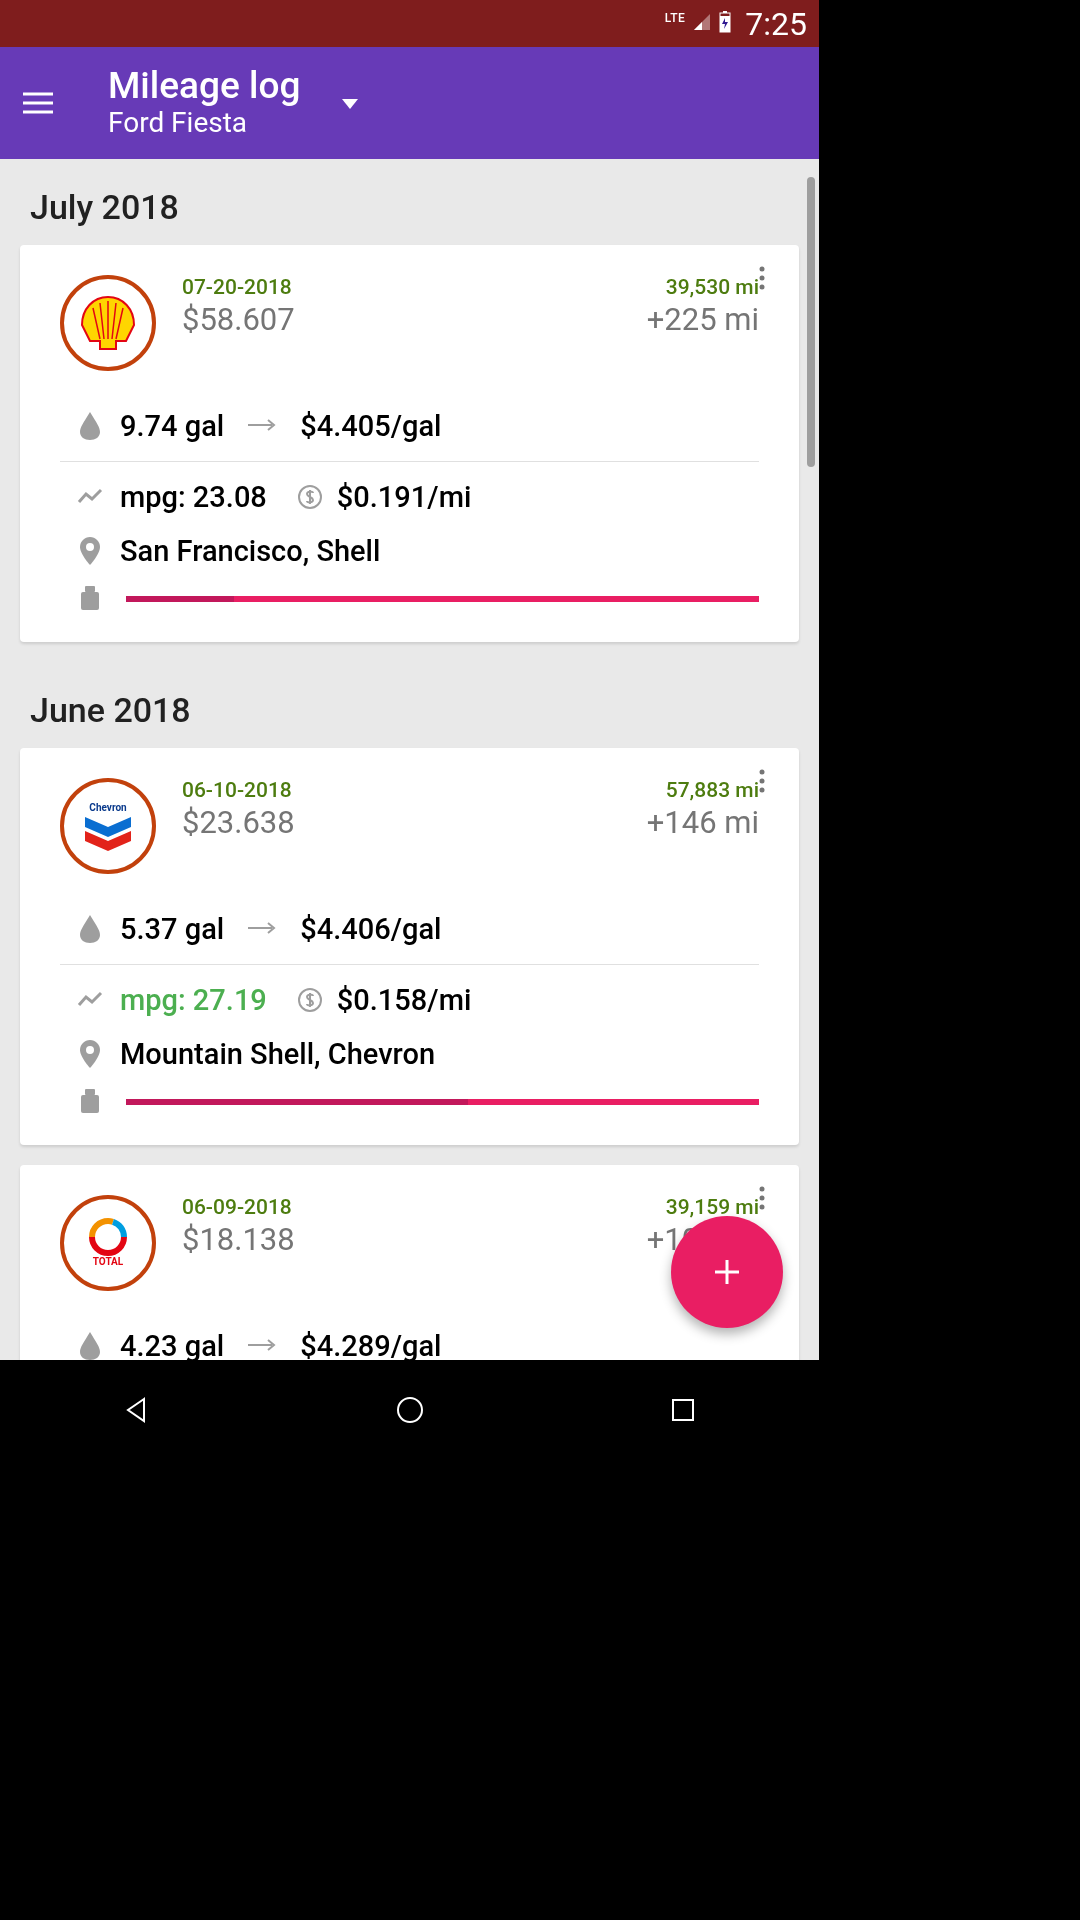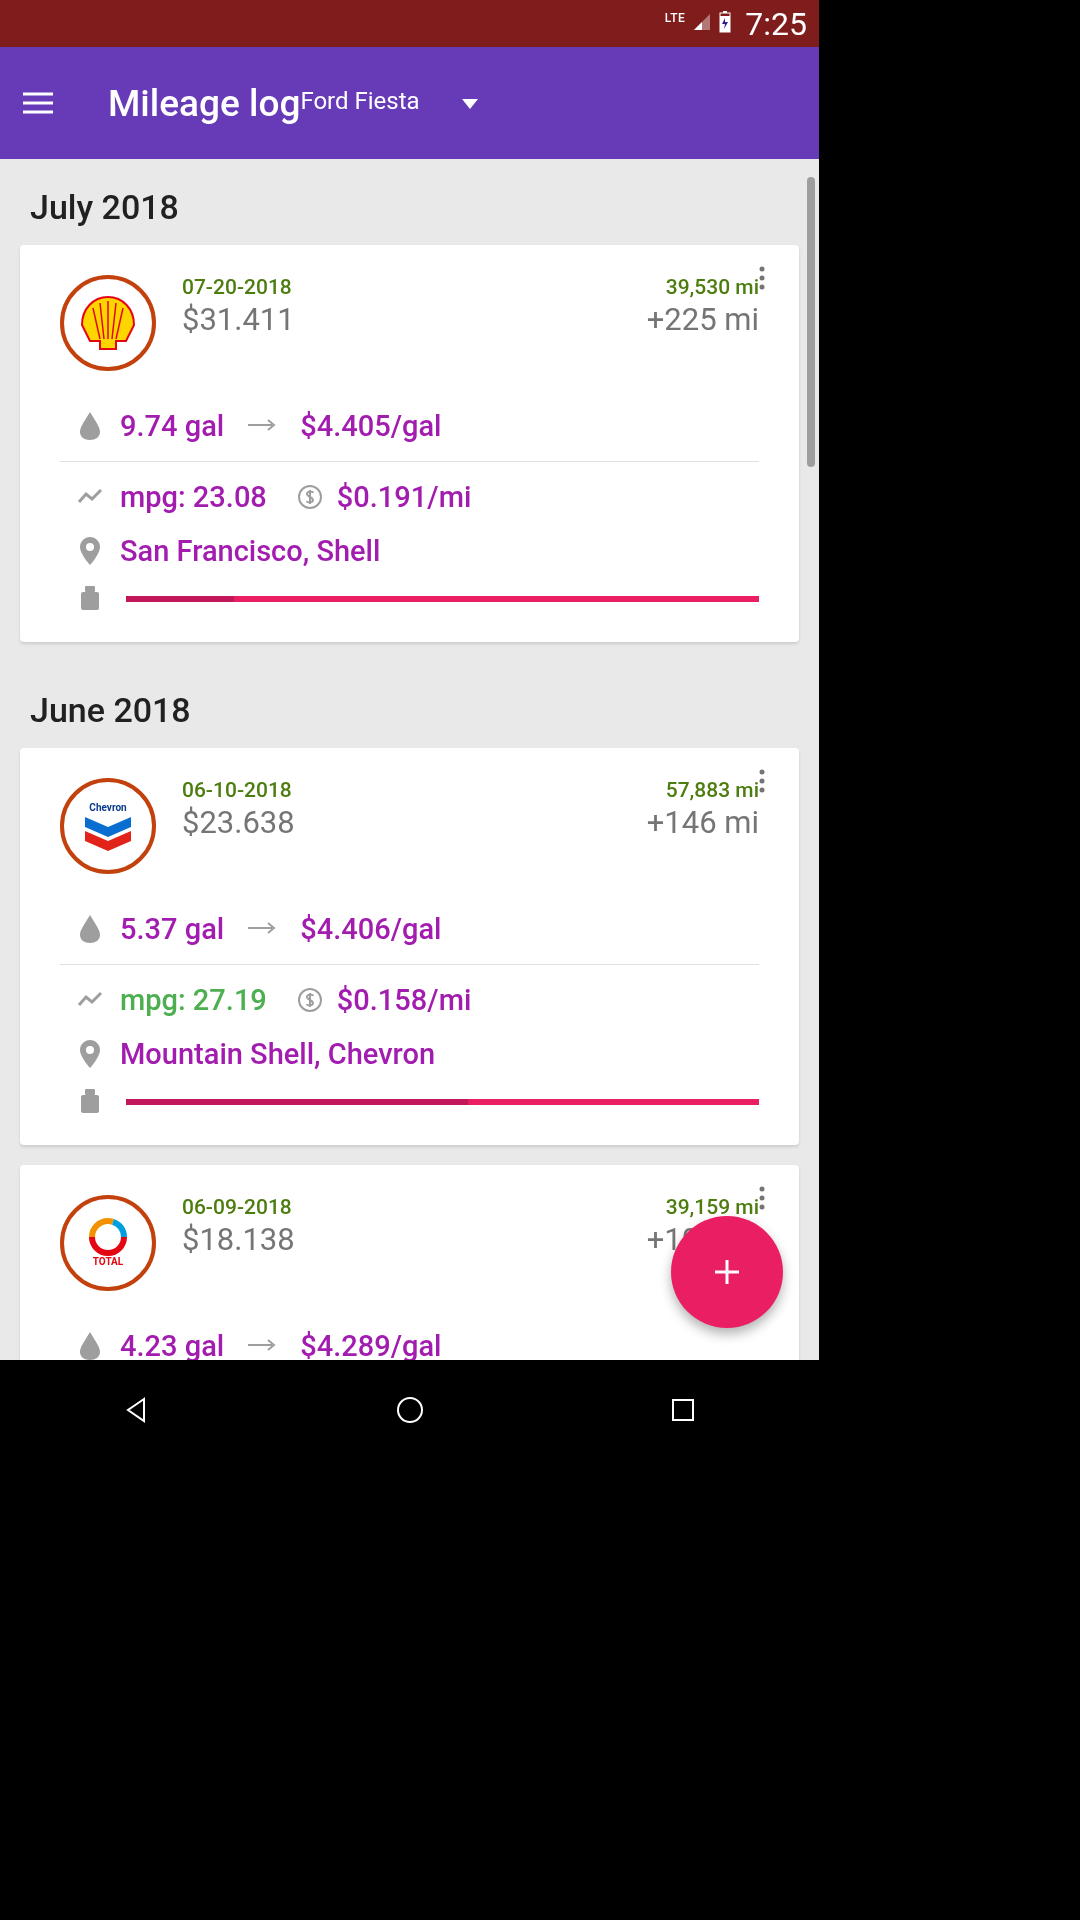--- a/index.html
+++ b/index.html
@@ -45,30 +45,30 @@
     }
     .menu-btn {
       width: 40px;
       display: flex;
       align-items: center;
       justify-content: center;
       cursor: pointer;
       margin-right: 50px;
     }
     .menu-btn svg { width: 30px; height: 22px; }
-    .title-block { display: flex; flex-direction: row; }
+    .title-block { display: flex; flex-direction: column; }
     .title {
       color: #fff;
       font-size: 37px;
       font-weight: 500;
       line-height: 1;
     }
     .subtitle {
       color: #fff;
-      font-size: 24px;
+      font-size: 28px;
       font-weight: 400;
       margin-top: 2px;
     }
     .dropdown-arrow {
       margin-left: 42px;
       color: #fff;
     }
     .dropdown-arrow svg { width: 16px; height: 10px; }
     .content {
       height: 1201px;
@@ -153,21 +153,21 @@
     .row-icon {
       width: 60px;
       display: flex;
       justify-content: center;
       color: #9e9e9e;
       flex-shrink: 0;
     }
     .row-icon svg { fill: #9e9e9e; }
     .row-text {
       font-size: 29px;
-      color: #a21caf;
+      color: #000000;
       font-weight: 500;
     }
     .row-text.green { color: #4caf50; }
     .mid-arrow {
       margin: 0 24px;
       color: #9e9e9e;
     }
     .mid-arrow svg { width: 28px; height: 14px; }
     .cost-icon {
       margin: 0 14px 0 30px;
@@ -278,21 +278,21 @@
     </div>
     <div class="card-head">
       <div class="brand-icon">
         <svg class="shell-logo" viewBox="0 0 60 56">
             <path d="M30 2 C45 2 56 14 56 30 L48 46 L38 46 L38 54 L22 54 L22 46 L12 46 L4 30 C4 14 15 2 30 2 Z" fill="#ffd500" stroke="#e30613" stroke-width="2"></path>
             <path d="M30 6 L30 44 M22 8 L26 44 M38 8 L34 44 M15 13 L22 44 M45 13 L38 44" stroke="#e30613" stroke-width="1.5" fill="none"></path>
           </svg>
       </div>
       <div class="head-left">
         <div class="date">07-20-2018</div>
-        <div class="cost">$31.411</div>
+        <div class="cost">$58.607</div>
       </div>
       <div class="head-right">
         <div class="odo">39,530 mi</div>
         <div class="delta">+225 mi</div>
       </div>
     </div>
     <div class="detail-row bordered">
       <span class="row-icon">
           <svg width="24" height="28" viewBox="0 0 24 28">
             <path d="M12 0 C18 10 22 15 22 20 C22 25 17.5 28 12 28 C6.5 28 2 25 2 20 C2 15 6 10 12 0 Z"></path>

